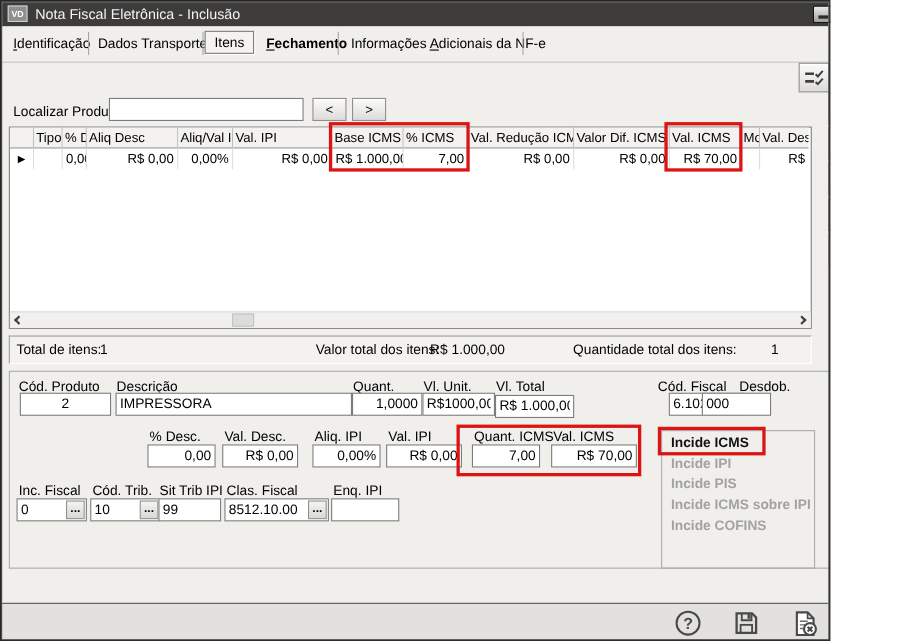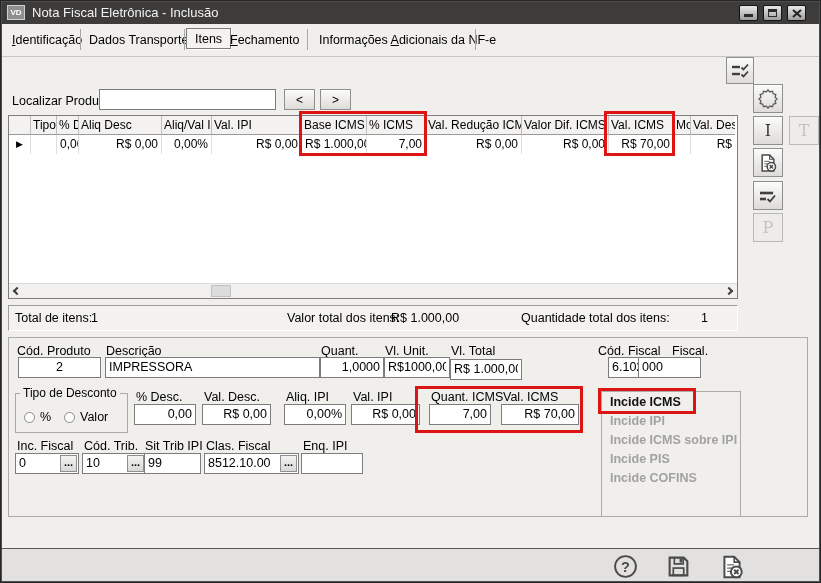--- a/index.html
+++ b/index.html
@@ -1,18 +1,18 @@
 <!DOCTYPE html>
 <html><head>
 <meta charset="utf-8">
 <style>
   html,body{margin:0;padding:0;background:#ffffff;}
   *{box-sizing:border-box;}
   .win{
-    position:relative;width:821px;height:583px;background:#f0efec;
+    position:relative;width:755px;height:583px;background:#f0efec;
     font-family:"Liberation Sans",sans-serif;font-size:12.5px;color:#000;
     overflow:hidden;
   }
   .winborder{position:absolute;inset:0;border:2px solid #4e4e4e;outline:1px solid #262626;outline-offset:-1px;pointer-events:none;z-index:40;}
   
   .titlebar{position:absolute;left:2px;top:2px;right:2px;height:22px;background:#3e3c3b;}
   .vd-icon{position:absolute;left:5px;top:3px;width:18px;height:15px;background:#8f8f8f;border:1px solid #cfcfcf;
     color:#fff;font-size:8px;font-weight:bold;text-align:center;line-height:13px;}
   .title-text{position:absolute;left:30px;top:3px;color:#f3f3f3;font-size:13px;white-space:nowrap;}
   .winbtn{position:absolute;top:3px;width:19px;height:16px;background:linear-gradient(#e9e9e9,#9e9e9e);
@@ -105,21 +105,21 @@
   <div class="tabbar">
     <div class="tab" style="left:10px;"><span></span><span class="u">I</span><span>dentificação</span></div>
     <div class="tabsep" style="left:78px;"></div>
     <div class="tab" style="left:87px;"><span>Dados Transporte</span><span class="u"></span><span></span></div>
     <div class="tabsep" style="left:182px;"></div>
     <div class="tab-selected" style="left:184px;">
         <span>I</span>
         <span class="u">t</span>
         <span>ens</span>
       </div>
-    <div class="tab" style="left:228px;"><span></span><span class="u">F</span><span>echamento</span></div>
+    <div class="tab" style="left:240px;font-weight:bold;"><span></span><span class="u">F</span><span>echamento</span></div>
     <div class="tabsep" style="left:305px;"></div>
     <div class="tab" style="left:317px;"><span>Informações </span><span class="u">A</span><span>dicionais da NF-e</span></div>
     <div class="tabsep" style="left:473px;"></div>
   </div>
 
   <div class="btn" style="left:726px;top:57px;width:28px;height:27px;">
     <svg width="20" height="16" viewBox="0 0 20 16">
       <path d="M2 4 H10" stroke="#3f3f3f" stroke-width="2.4"></path>
       <path d="M11.5 4.5 L13.5 6.5 L18 1.5" stroke="#3f3f3f" stroke-width="1.8" fill="none"></path>
       <path d="M2 11 H10" stroke="#3f3f3f" stroke-width="2.4"></path>
@@ -185,21 +185,21 @@
   </div>
 
   <div class="lp">
 
     <div class="lbl" style="left:8px;top:6px;">Cód. Produto</div>
     <div class="lbl" style="left:97px;top:6px;">Descrição</div>
     <div class="lbl" style="left:312px;top:6px;">Quant.</div>
     <div class="lbl" style="left:376px;top:6px;">Vl. Unit.</div>
     <div class="lbl" style="left:442px;top:6px;">Vl. Total</div>
     <div class="lbl" style="left:589px;top:6px;">Cód. Fiscal</div>
-    <div class="lbl" style="left:663px;top:6px;">Fiscal.</div>
+    <div class="lbl" style="left:663px;top:6px;">Desdob.</div>
 
     <div class="ibox center" style="left:9px;top:19px;width:83px;">
         <span class="val">2</span>
       </div>
     <div class="ibox" style="left:96px;top:19px;width:215px;">
         <span class="val">IMPRESSORA</span>
       </div>
     <div class="ibox right" style="left:311px;top:19px;width:64px;">
         <span class="val">1,0000</span>
       </div>
@@ -210,27 +210,20 @@
         <span class="val">R$ 1.000,00</span>
       </div>
     <div class="ibox hasdots" style="left:599px;top:19px;width:68px;">
         <span class="val">6.102</span>
         <span class="dots">...</span>
       </div>
     <div class="ibox" style="left:629px;top:19px;width:63px;">
         <span class="val">000</span>
       </div>
 
-    <div class="gbox">
-      <div class="legend">Tipo de Desconto</div>
-      <span class="radio" style="left:8px;top:18px;"></span>
-      <span class="rlabel" style="left:24px;top:16px;">%</span>
-      <span class="radio" style="left:48px;top:18px;"></span>
-      <span class="rlabel" style="left:64px;top:16px;">Valor</span>
-    </div>
 
     <div class="lbl" style="left:127px;top:52px;">% Desc.</div>
     <div class="lbl" style="left:195px;top:52px;">Val. Desc.</div>
     <div class="lbl" style="left:277px;top:52px;">Aliq. IPI</div>
     <div class="lbl" style="left:344px;top:52px;">Val. IPI</div>
     <div class="lbl" style="left:422px;top:52px;">Quant. ICMS</div>
     <div class="lbl" style="left:494px;top:52px;">Val. ICMS</div>
 
     <div class="ibox right" style="left:125px;top:66px;width:62px;">
         <span class="val">0,00</span>
@@ -272,22 +265,22 @@
         <span class="val">8512.10.00</span>
         <span class="dots">...</span>
       </div>
     <div class="ibox" style="left:292px;top:115px;width:62px;">
         <span class="val"></span>
       </div>
 
     <div class="incide">
       <div class="inc-item active">Incide ICMS</div>
       <div class="inc-item">Incide IPI</div>
+      <div class="inc-item">Incide PIS</div>
       <div class="inc-item">Incide ICMS sobre IPI</div>
-      <div class="inc-item">Incide PIS</div>
       <div class="inc-item">Incide COFINS</div>
     </div>
   </div>
 
   <div class="btn toolbtn" style="left:753px;top:84px;">
     <svg width="20" height="20" viewBox="0 0 20 20">
       <polygon points="19,10 17.1,11.9 17.8,14.5 15.2,15.2 14.5,17.8 11.9,17.1 10,19 8.1,17.1 5.5,17.8 4.8,15.2 2.2,14.5 2.9,11.9 1,10 2.9,8.1 2.2,5.5 4.8,4.8 5.5,2.2 8.1,2.9 10,1 11.9,2.9 14.5,2.2 15.2,4.8 17.8,5.5 17.1,8.1" fill="none" stroke="#5a5a5a" stroke-width="1.3"></polygon>
     </svg>
   </div>
   <div class="btn toolbtn" style="left:753px;top:116px;">

